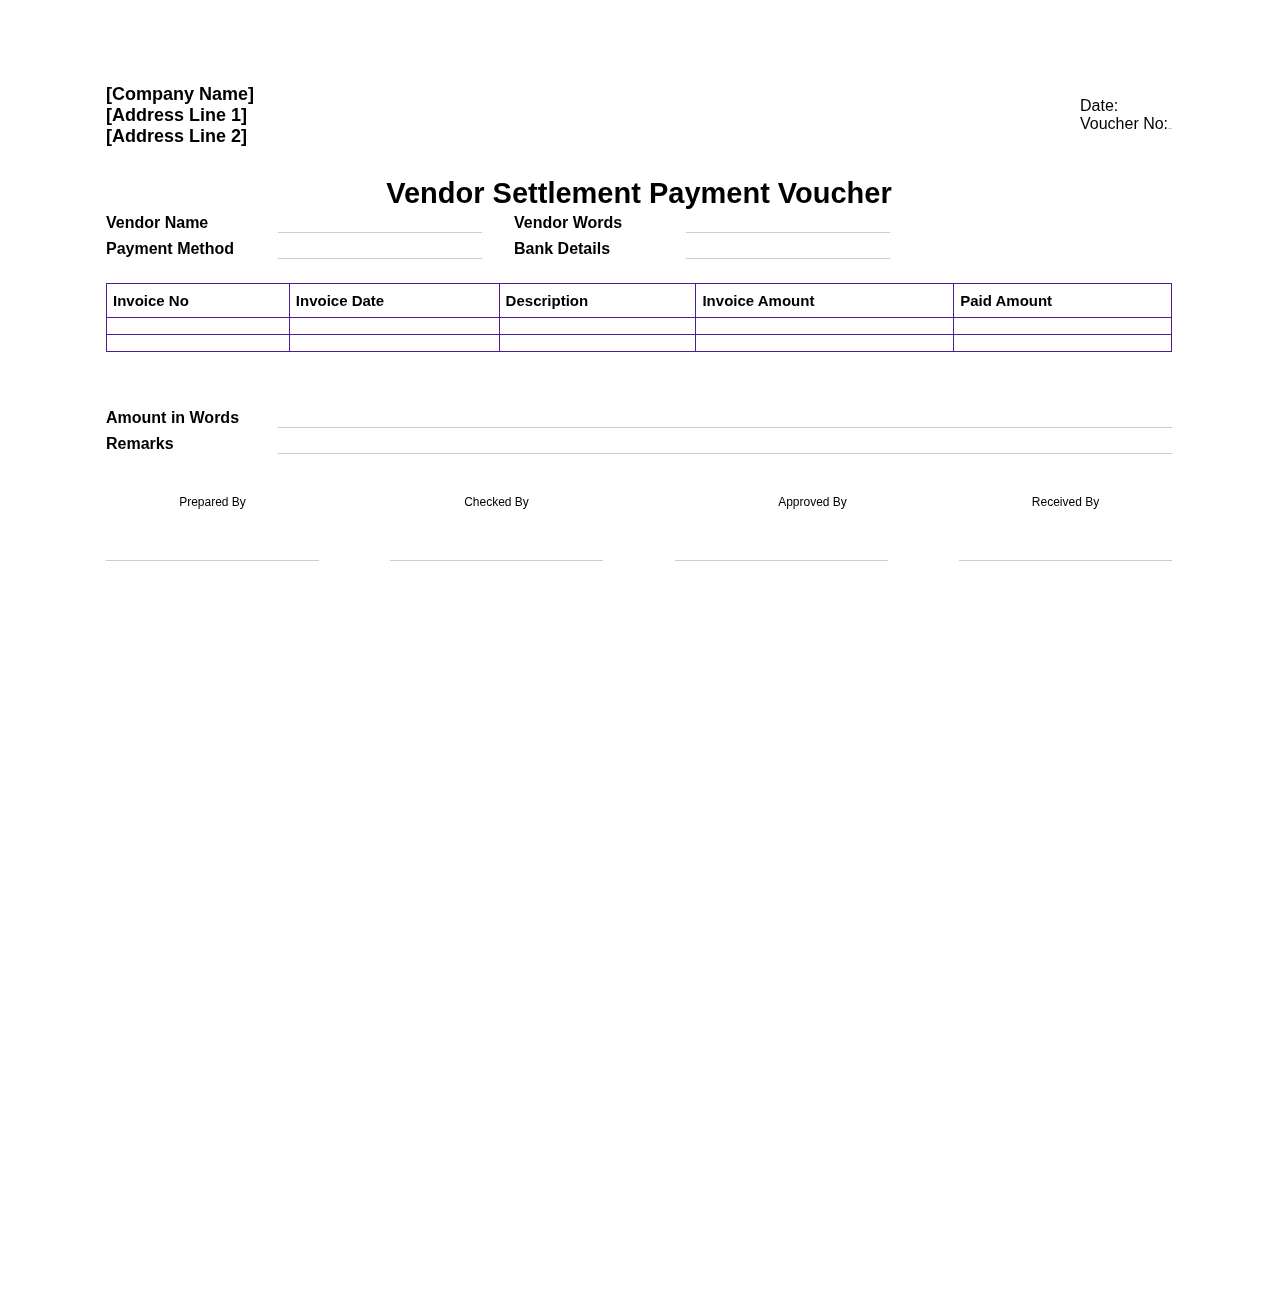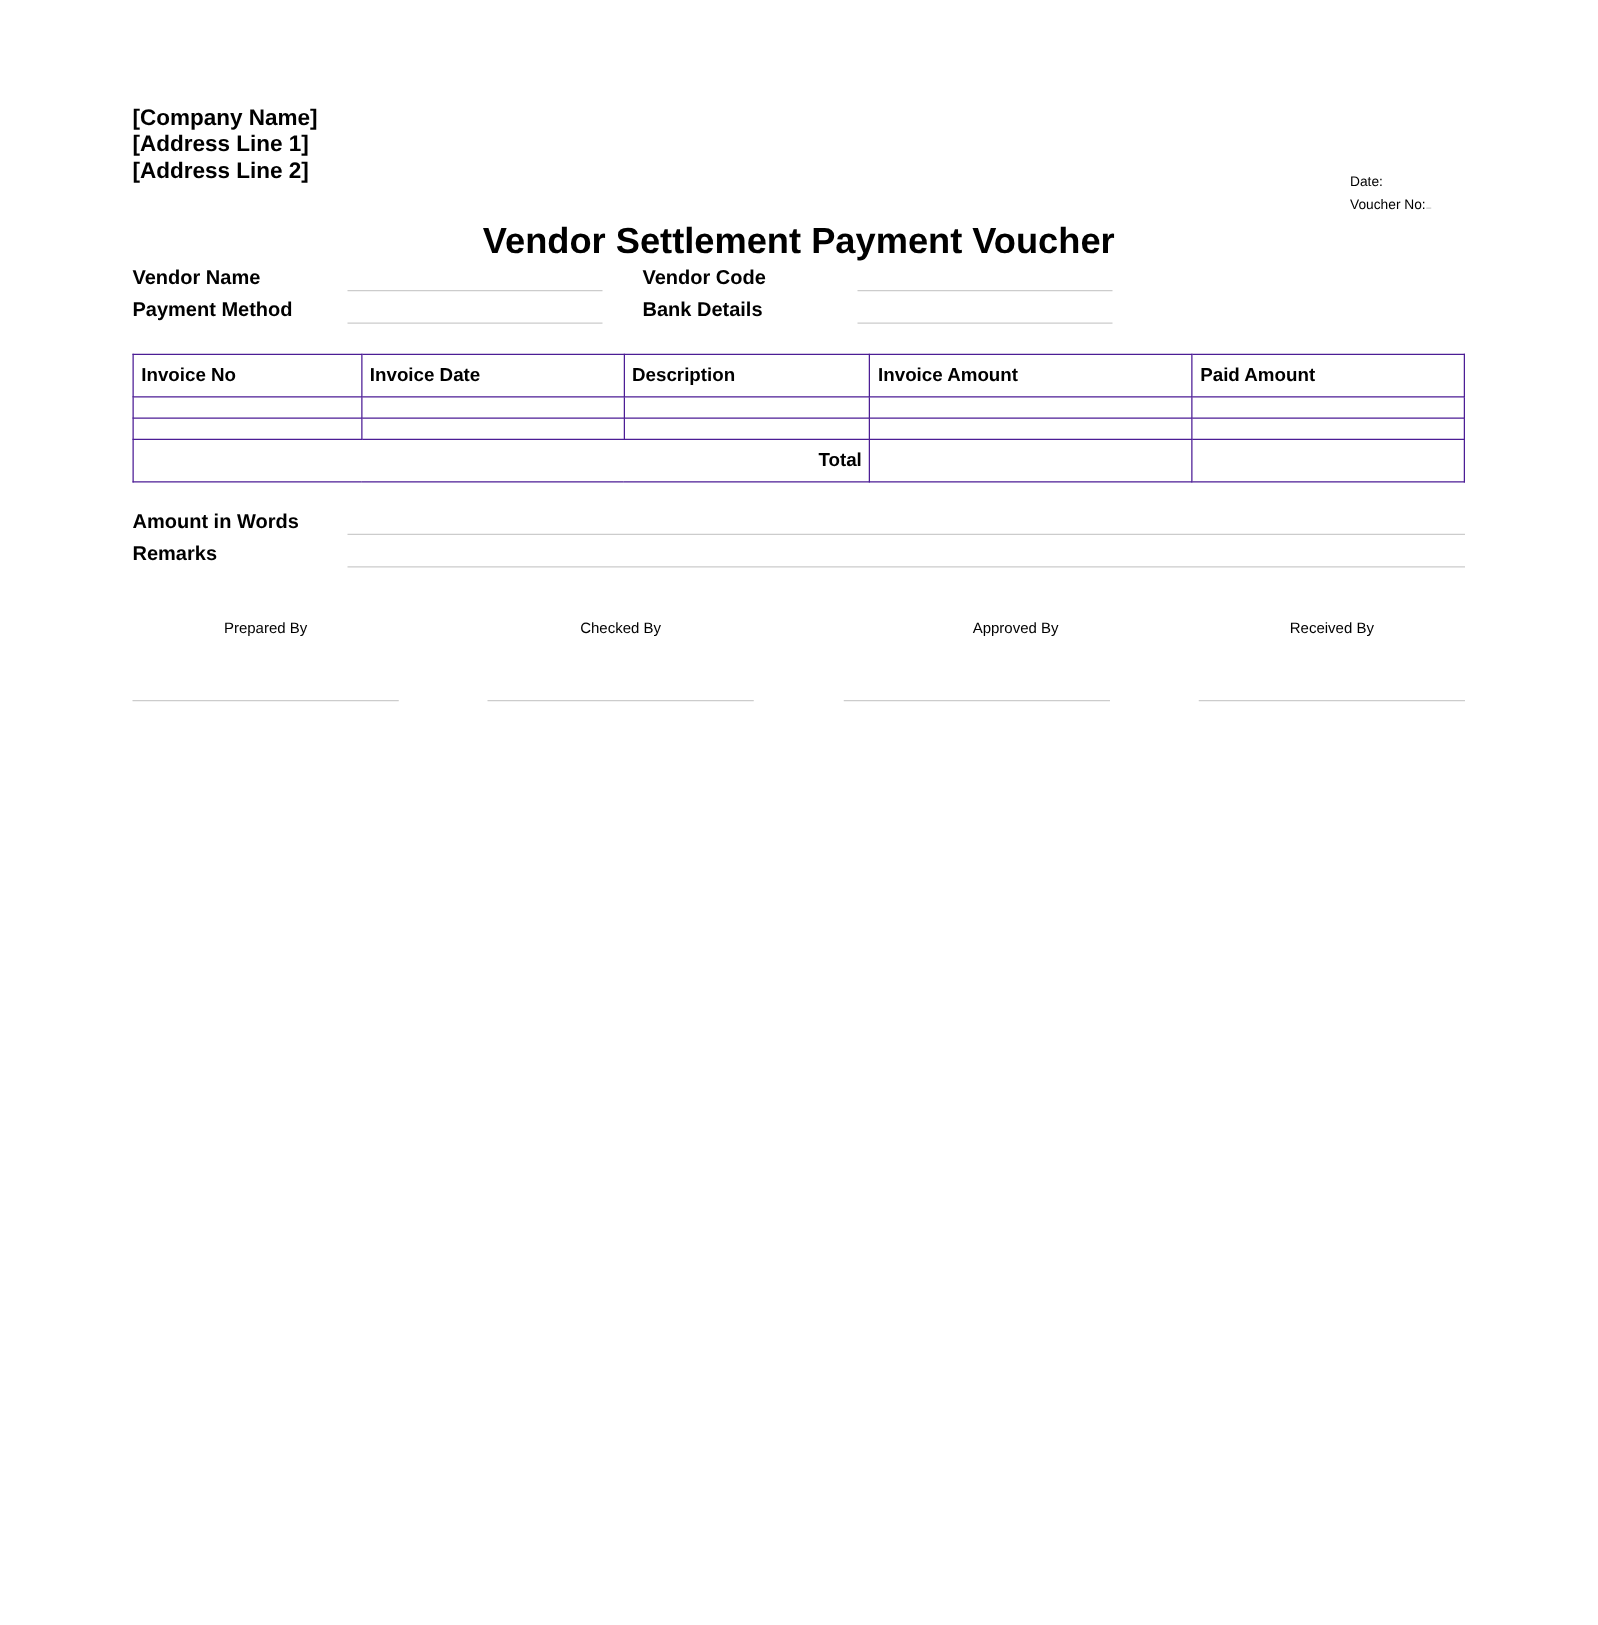--- a/index.html
+++ b/index.html
@@ -26,23 +26,22 @@
       top: 84px;
       font-weight: bold;
       font-size: 18px;
       line-height: 21px;
     }
     .company div { white-space: nowrap; }
     .meta {
       position: absolute;
       left: 974px;
       top: 97px;
-      font-size: 11px;
+      font-size: 16px;
       line-height: 18px;
-      margin-top: 40px;
     }
     .meta .row { position: relative; white-space: nowrap; }
     .meta .blank {
       display: inline-block;
       width: 4px;
       height: 1px;
       border-bottom: 1px solid #cccccc;
       vertical-align: baseline;
     }
     .title {
@@ -126,21 +125,21 @@
     <div class="row">
       <span>Voucher No:</span><span class="blank"></span>
     </div>
   </div>
 
   <div class="title">Vendor Settlement Payment Voucher</div>
 
   <div class="field-label" style="left:0; top:214px;">Vendor Name</div>
   <div class="field-line" style="left:172px; top:232px; width:204px;"></div>
 
-  <div class="field-label" style="left:408px; top:214px;">Vendor Code</div>
+  <div class="field-label" style="left:408px; top:214px;">Vendor Words</div>
   <div class="field-line" style="left:580px; top:232px; width:204px;"></div>
 
   <div class="field-label" style="left:0; top:240px;">Payment Method</div>
   <div class="field-line" style="left:172px; top:258px; width:204px;"></div>
 
   <div class="field-label" style="left:408px; top:240px;">Bank Details</div>
   <div class="field-line" style="left:580px; top:258px; width:204px;"></div>
 
   <table class="items">
     <colgroup>
@@ -167,25 +166,20 @@
         <td class="empty"></td>
         <td class="empty"></td>
       </tr>
       <tr>
         <td class="empty"></td>
         <td class="empty"></td>
         <td class="empty"></td>
         <td class="empty"></td>
         <td class="empty"></td>
       </tr>
-      <tr>
-        <td colspan="3" class="total-label">Total</td>
-        <td></td>
-        <td></td>
-      </tr>
     </tbody>
   </table>
 
   <div class="field-label" style="left:0; top:409px;">Amount in Words</div>
   <div class="field-line" style="left:172px; top:427px; width:894px;"></div>
 
   <div class="field-label" style="left:0; top:435px;">Remarks</div>
   <div class="field-line" style="left:172px; top:453px; width:894px;"></div>
 
   <div class="sig" style="left:0;">Prepared By</div>

